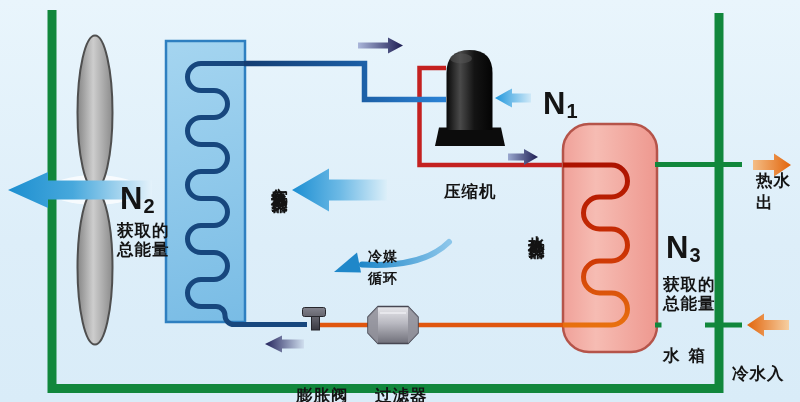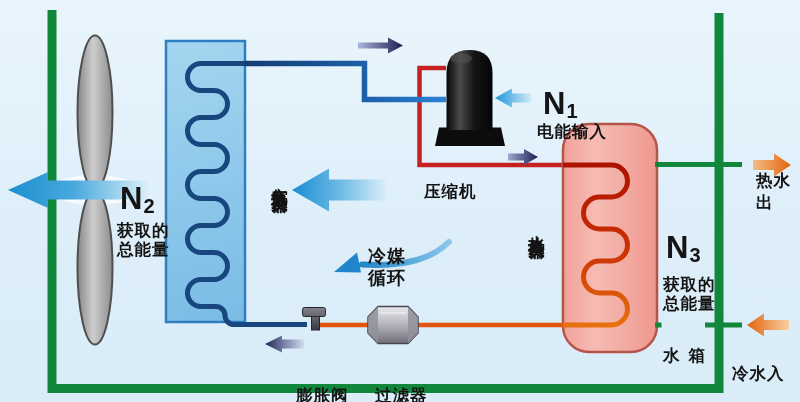--- a/index.html
+++ b/index.html
@@ -146,32 +146,31 @@
   <polygon points="334,272 357,252.5 361,272.5" fill="#1f87c9"></polygon>
   <polygon points="753,160 774,160 774,153.5 791,165 774,176.5 774,170 753,170" fill="url(#gOrangeR)"></polygon>
   <polygon points="747,325 764,313.5 764,320 789,320 789,330 764,330 764,336.5" fill="url(#gOrangeL)"></polygon>
 </svg>
 
   <div class="lbl nlabel" style="left:120px;top:148px;text-align:center;"><span>N</span><span class="nsub">2</span></div>
   <div class="lbl desc" style="left:117px;top:185px;">获取的
 总能量</div>
 
   <div class="lbl nlabel" style="left:543px;top:53px;"><span>N</span><span class="nsub">1</span></div>
-  <div class="lbl desc" style="left:537px;top:86px;">电能输入</div>
 
   <div class="lbl nlabel" style="left:666px;top:197px;"><span>N</span><span class="nsub">3</span></div>
   <div class="lbl desc" style="left:663px;top:239px;">获取的
 总能量</div>
 
   <div class="lbl vert" style="left:270px;top:138px;">空气热交换器</div>
   <div class="lbl vert" style="left:527px;top:186px;">水热交换器</div>
 
-  <div class="lbl small" style="left:424px;top:145px;">压缩机</div>
+  <div class="lbl small" style="left:444px;top:145px;">压缩机</div>
 
-  <div class="lbl desc" style="left:368px;top:209px;font-size:18px;line-height:22px;">冷媒
+  <div class="lbl desc" style="left:368px;top:209px;font-size:14px;line-height:22px;">冷媒
 循环</div>
 
   <div class="lbl small" style="left:296px;top:349px;">膨胀阀</div>
   <div class="lbl small" style="left:375px;top:349px;">过滤器</div>
 
   <div class="lbl small" style="left:756px;top:134px;">热水出</div>
   <div class="lbl small wide" style="left:663px;top:309px;">水箱</div>
   <div class="lbl small" style="left:732px;top:327px;">冷水入</div>
 
 </div>

